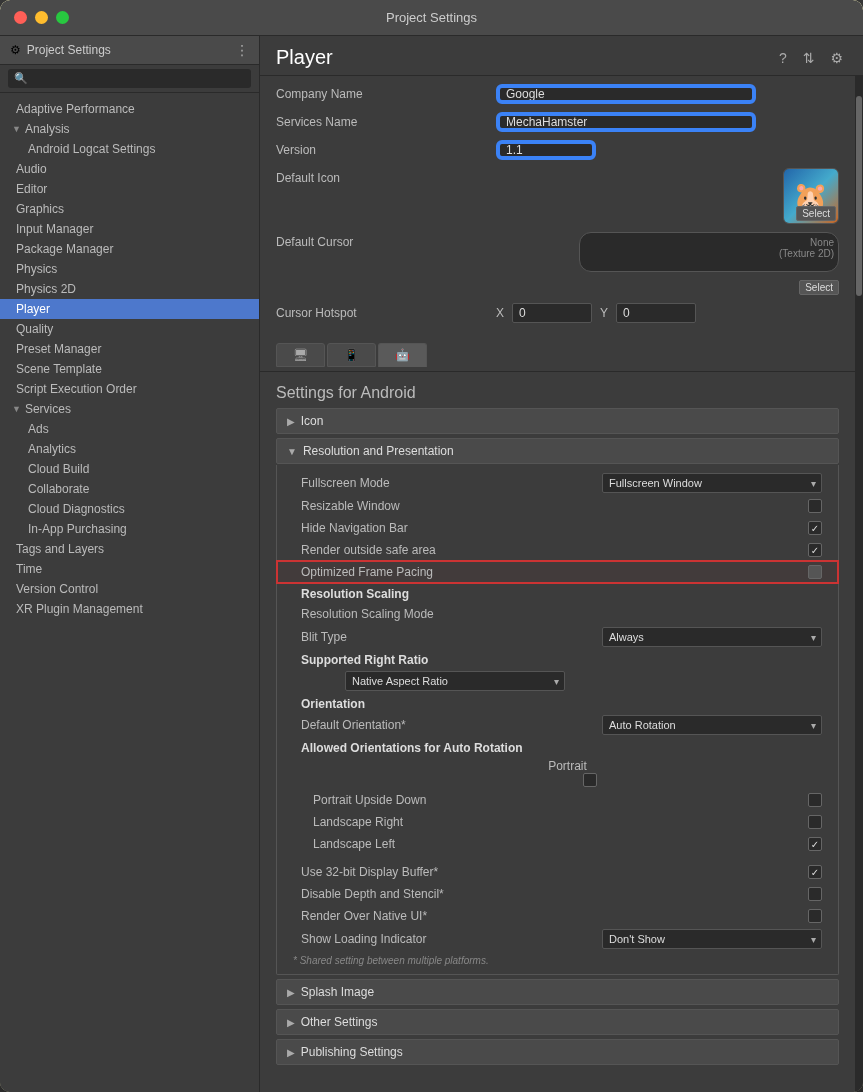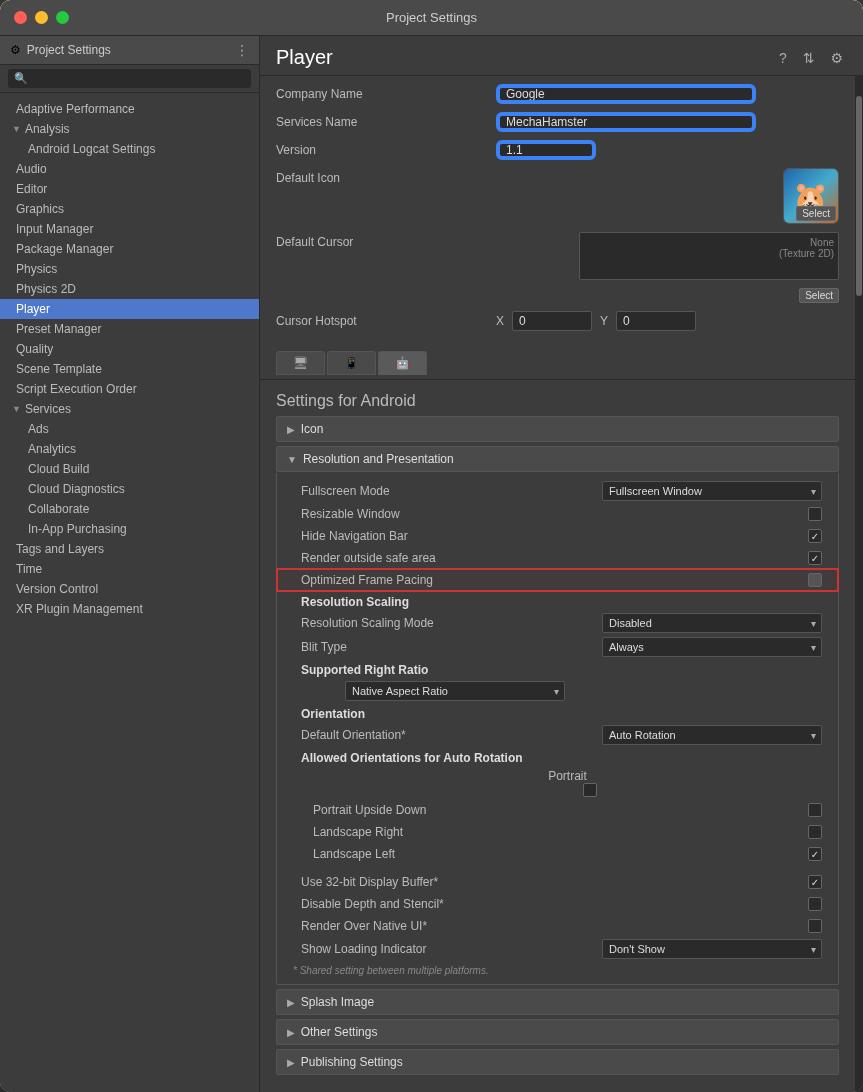--- a/index.html
+++ b/index.html
@@ -224,24 +224,24 @@
       color: #ddd;
       font-size: 10px;
       padding: 1px 5px;
       cursor: pointer;
       position: absolute;
       bottom: 2px;
       right: 2px;
     }
     .cursor-box {
       width: 260px;
-      height: 48px;
+      height: 40px;
       background: #2a2a2a;
       border: 1px solid #555;
-      border-radius: 2px;
+      border-radius: 12px;
       display: flex;
       flex-direction: column;
       align-items: flex-end;
       justify-content: flex-start;
       padding: 4px;
     }
     .cursor-label {
       font-size: 10px;
       color: #888;
       text-align: right;
@@ -485,24 +485,24 @@
         <div class="nav-item">
           <span>Physics</span>
         </div>
         <div class="nav-item">
           <span>Physics 2D</span>
         </div>
         <div class="nav-item active">
           <span>Player</span>
         </div>
         <div class="nav-item">
+          <span>Quality</span>
+        </div>
+        <div class="nav-item">
           <span>Preset Manager</span>
-        </div>
-        <div class="nav-item">
-          <span>Quality</span>
         </div>
         <div class="nav-item">
           <span>Scene Template</span>
         </div>
         <div class="nav-item">
           <span>Script Execution Order</span>
         </div>
         <div class="nav-group-header">
           <span class="chevron">▼</span>
           <span>Services</span>
@@ -510,24 +510,24 @@
         <div class="nav-item indent-1">
           <span>Ads</span>
         </div>
         <div class="nav-item indent-1">
           <span>Analytics</span>
         </div>
         <div class="nav-item indent-1">
           <span>Cloud Build</span>
         </div>
         <div class="nav-item indent-1">
+          <span>Collaborate</span>
+        </div>
+        <div class="nav-item indent-1">
           <span>Cloud Diagnostics</span>
-        </div>
-        <div class="nav-item indent-1">
-          <span>Collaborate</span>
         </div>
         <div class="nav-item indent-1">
           <span>In-App Purchasing</span>
         </div>
         <div class="nav-item">
           <span>Tags and Layers</span>
         </div>
         <div class="nav-item">
           <span>Time</span>
         </div>
@@ -668,27 +668,20 @@
                 <div class="setting-row highlighted">
                   <span class="setting-label">Optimized Frame Pacing</span>
                   <div class="setting-value">
                     <div class="checkbox partial"></div>
                   </div>
                 </div>
 
                 <div class="sub-section-label">Resolution Scaling</div>
                 <div class="setting-row">
                   <span class="setting-label">Resolution Scaling Mode</span>
-                  <div class="setting-value">
-                    <div class="dropdown-wrap">
-                      <select class="dropdown-select">
-                        <option>Disabled</option>
-                      </select>
-                    </div>
-                  </div>
                 </div>
                 <div class="setting-row">
                   <span class="setting-label">Blit Type</span>
                   <div class="setting-value">
                     <div class="dropdown-wrap">
                       <select class="dropdown-select">
                         <option>Always</option>
                       </select>
                     </div>
                   </div>

